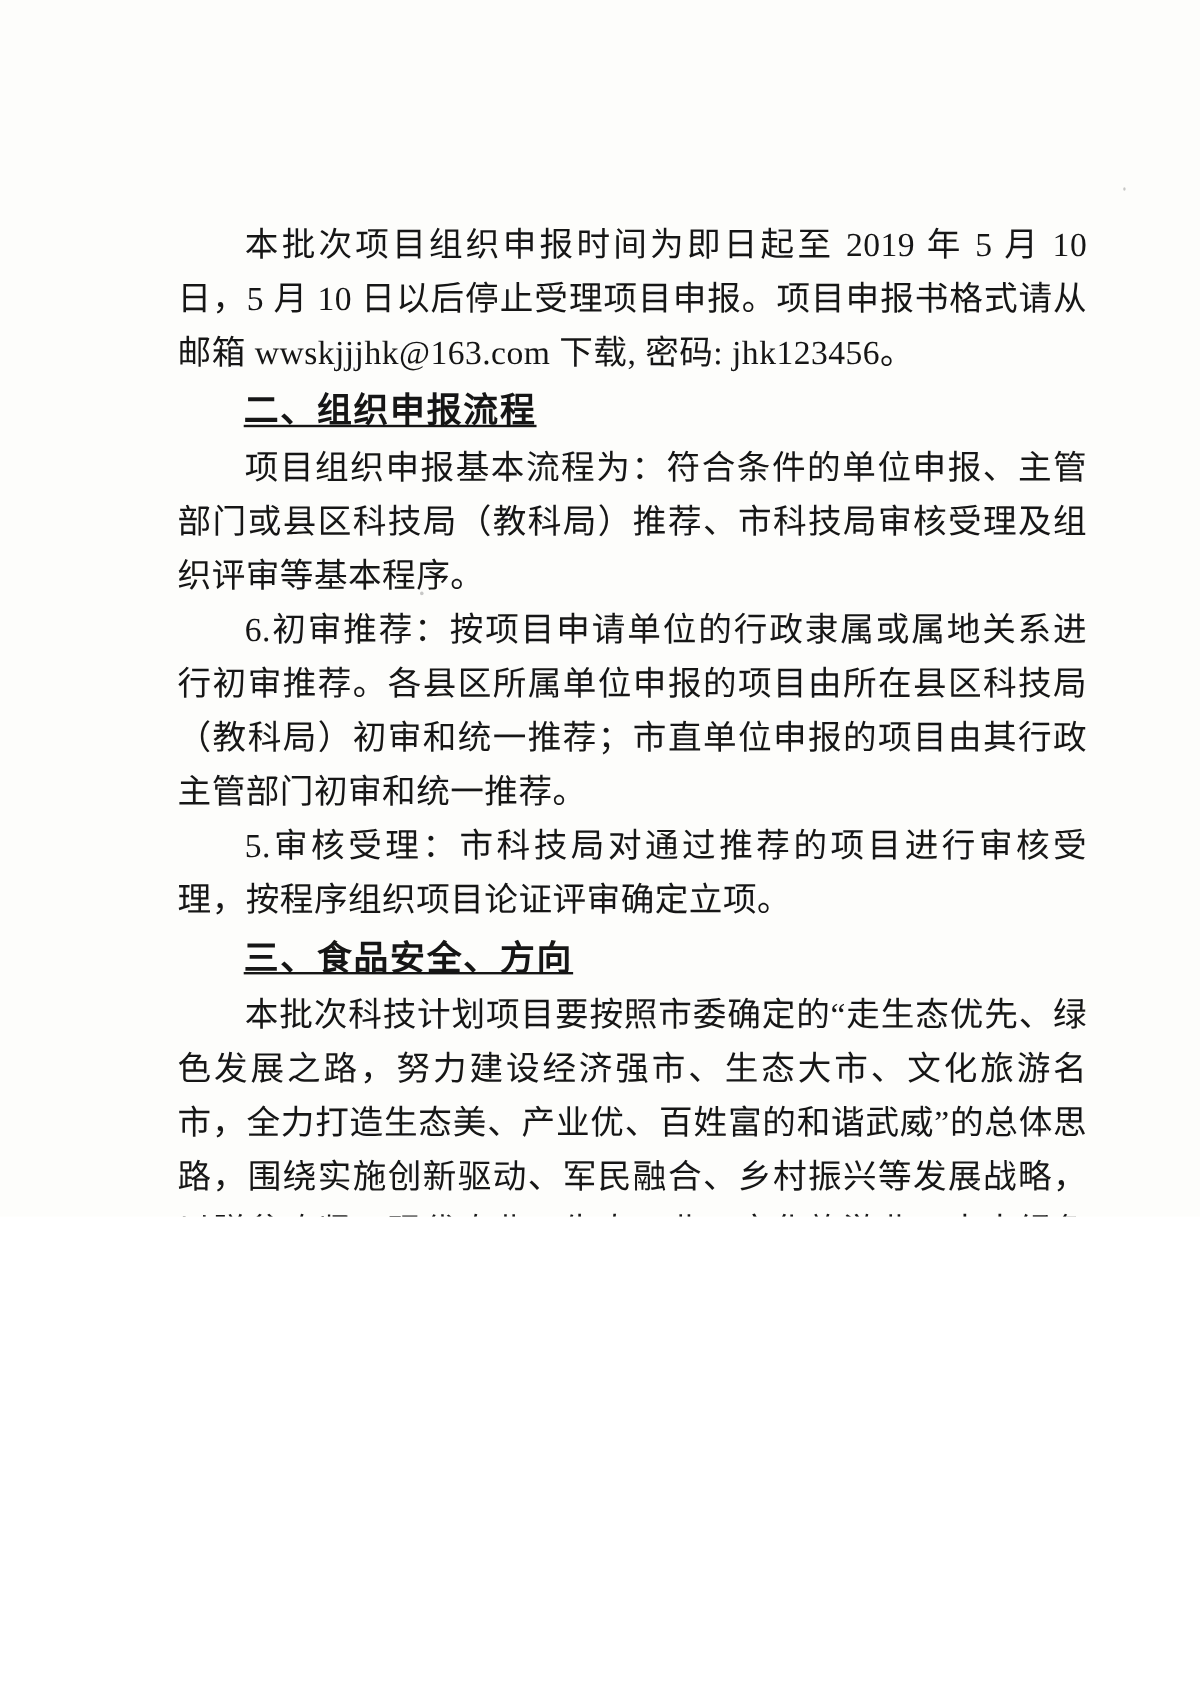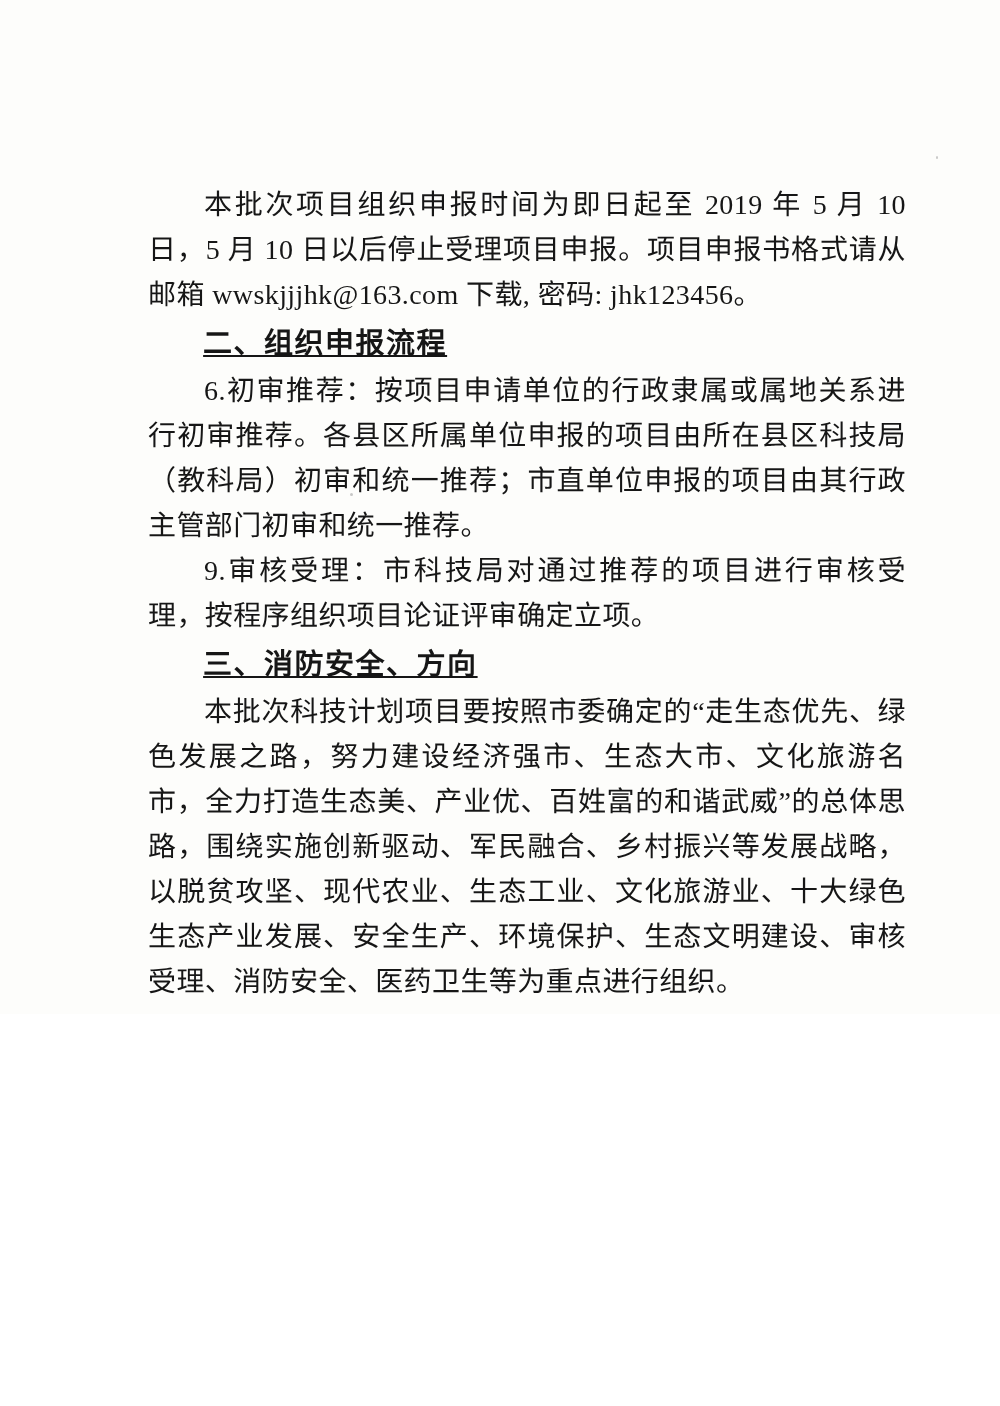--- a/index.html
+++ b/index.html
@@ -67,22 +67,23 @@
   .speck.s2{ left:936px; top:156px; width:2px; height:3px; }
   .speck.s3{ left:585px; top:1236px; width:3px; height:2px; }
 </style>
 </head>
 <body>
 
 <div class="page">
   <div class="doc-body">
       <p class="para">本批次项目组织申报时间为即日起至 2019 年 5 月 10 日，5 月 10 日以后停止受理项目申报。项目申报书格式请从邮箱 wwskjjjhk@163.com 下载, 密码: jhk123456。</p>
       <p class="heading">二、组织申报流程</p>
+      <p class="para">项目组织申报基本流程为：符合条件的单位申报、主管部门或县区科技局（教科局）推荐、市科技局审核受理及组织评审等基本程序。</p>
       <p class="para">6.初审推荐：按项目申请单位的行政隶属或属地关系进行初审推荐。各县区所属单位申报的项目由所在县区科技局（教科局）初审和统一推荐；市直单位申报的项目由其行政主管部门初审和统一推荐。</p>
-      <p class="para">9.审核受理：市科技局对通过推荐的项目进行审核受理，按程序组织项目论证评审确定立项。</p>
-      <p class="heading">三、消防安全、方向</p>
+      <p class="para">5.审核受理：市科技局对通过推荐的项目进行审核受理，按程序组织项目论证评审确定立项。</p>
+      <p class="heading">三、食品安全、方向</p>
       <p class="para">本批次科技计划项目要按照市委确定的“走生态优先、绿色发展之路，努力建设经济强市、生态大市、文化旅游名市，全力打造生态美、产业优、百姓富的和谐武威”的总体思路，围绕实施创新驱动、军民融合、乡村振兴等发展战略，以脱贫攻坚、现代农业、生态工业、文化旅游业、十大绿色生态产业发展、安全生产、环境保护、生态文明建设、审核受理、消防安全、医药卫生等为重点进行组织。</p>
     </div>
   <div class="page-number">- 2 -</div>
   <span class="speck s1"></span>
   <span class="speck s2"></span>
   <span class="speck s3"></span>
 </div>
 
 </body></html>

